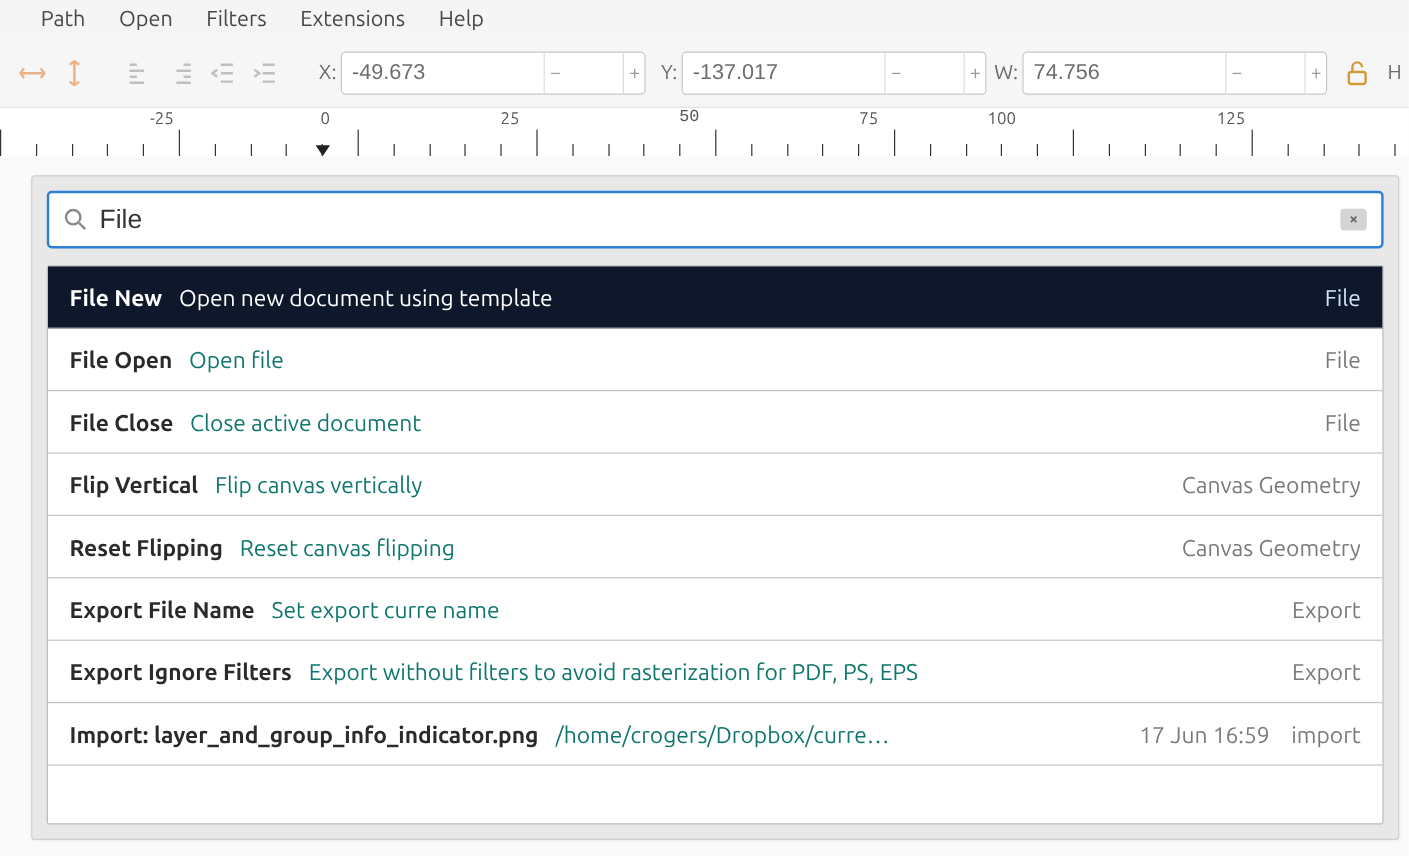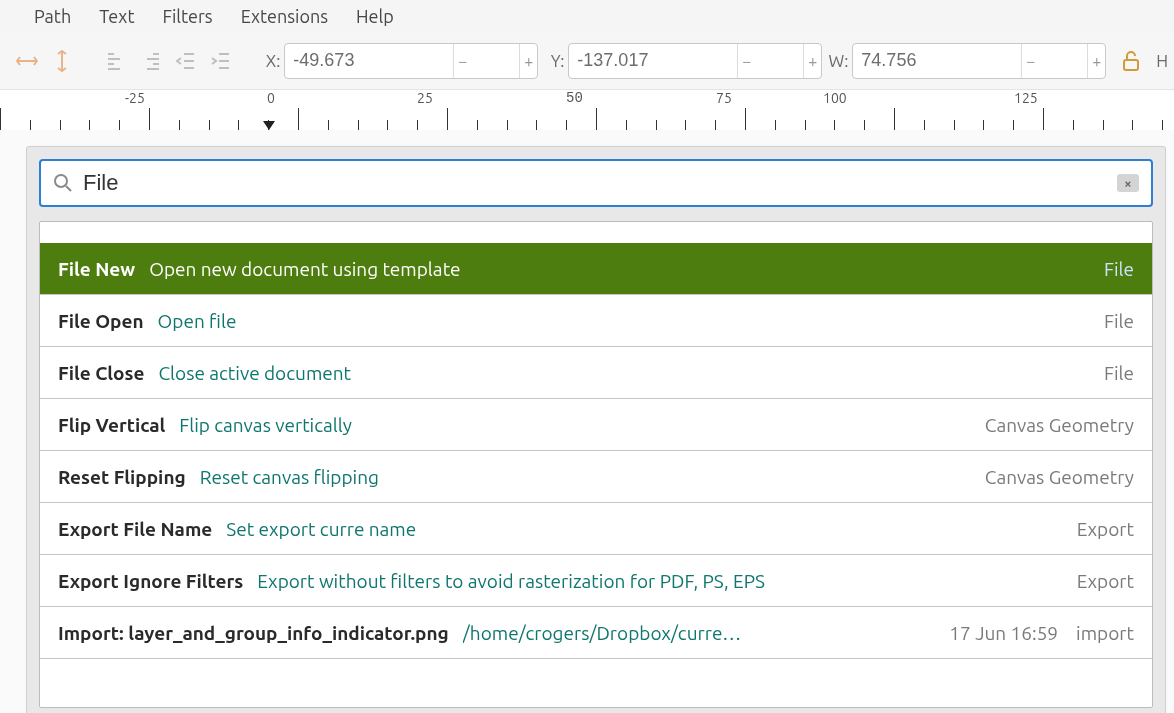--- a/index.html
+++ b/index.html
@@ -166,40 +166,39 @@
     border-bottom: 1px solid #c4c4c4;
     font-size: 19px;
     gap: 14px;
   }
   .result:last-child { border-bottom: none; }
   .result .cmd { font-weight: 700; color: #2a2a2a; white-space: nowrap; }
   .result .desc { color: #0f766e; flex: 1; white-space: nowrap; overflow: hidden; text-overflow: ellipsis; }
   .result .meta2 { color: #7a7a7a; margin-left: auto; margin-right: 4px; white-space: nowrap; }
   .result .cat { color: #7a7a7a; white-space: nowrap; }
   .result.selected {
-    background: #4d7c0f;
+    background: #0f172a;
     color: #fff;
-    margin-top: 21px;
   }
   .result.selected .cmd,
   .result.selected .desc { color: #fff; }
   .result.selected .cat { color: #cfe3fa; }
   .results .blank {
     height: 48px;
   }
 
   
   svg { display: block; }
 </style>
 </head>
 <body>
 
 <div class="menubar">
   <span class="item">Path</span>
-  <span class="item">Text</span>
+  <span class="item">Open</span>
   <span class="item">Filters</span>
   <span class="item">Extensions</span>
   <span class="item">Help</span>
 </div>
 
 <div class="toolbar">
   <div class="tb-btn" style="color:#e9b38a;">
     <svg width="22" height="14" viewBox="0 0 22 14">
         <path d="M1 7h20M4 3l-3 4 3 4M18 3l3 4-3 4" stroke="currentColor" stroke-width="2" fill="none"></path>
       </svg>

